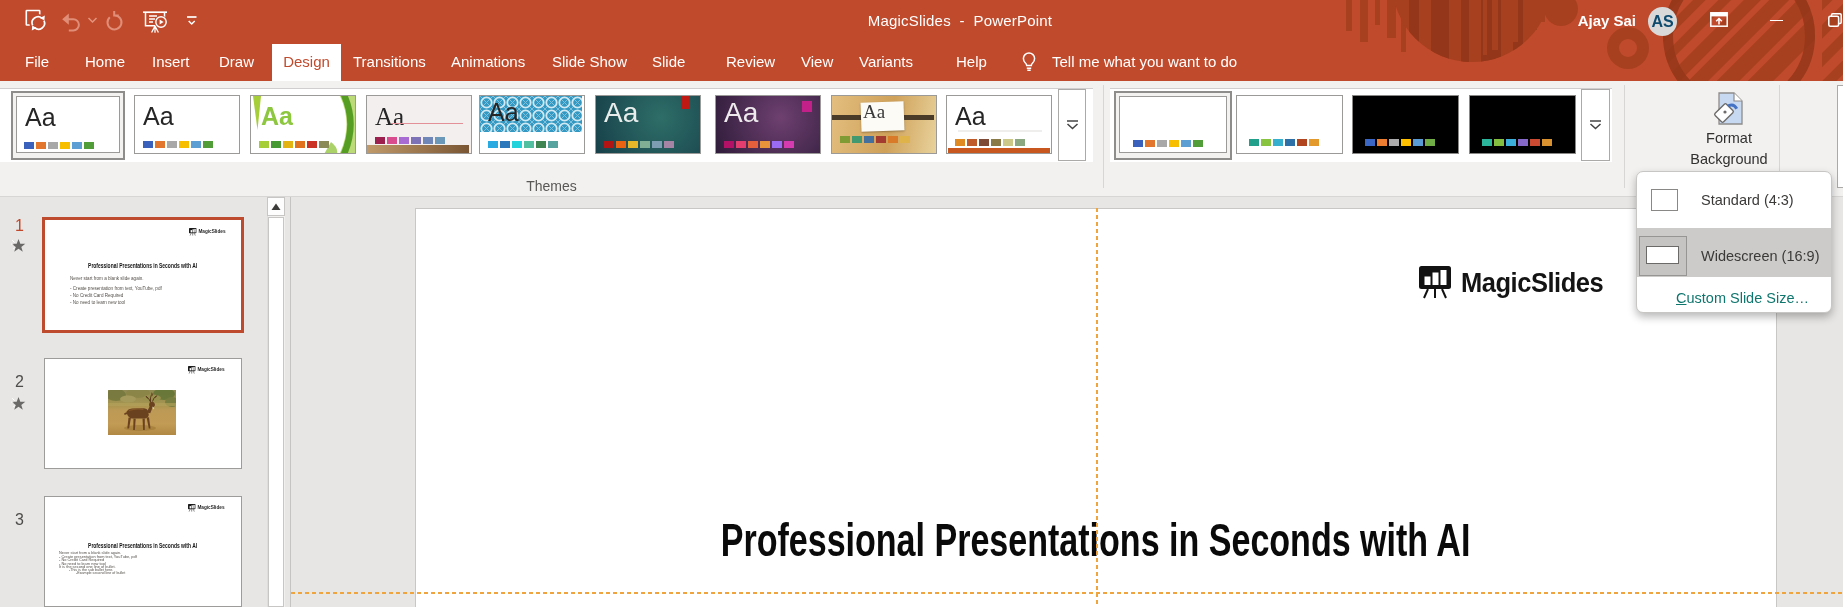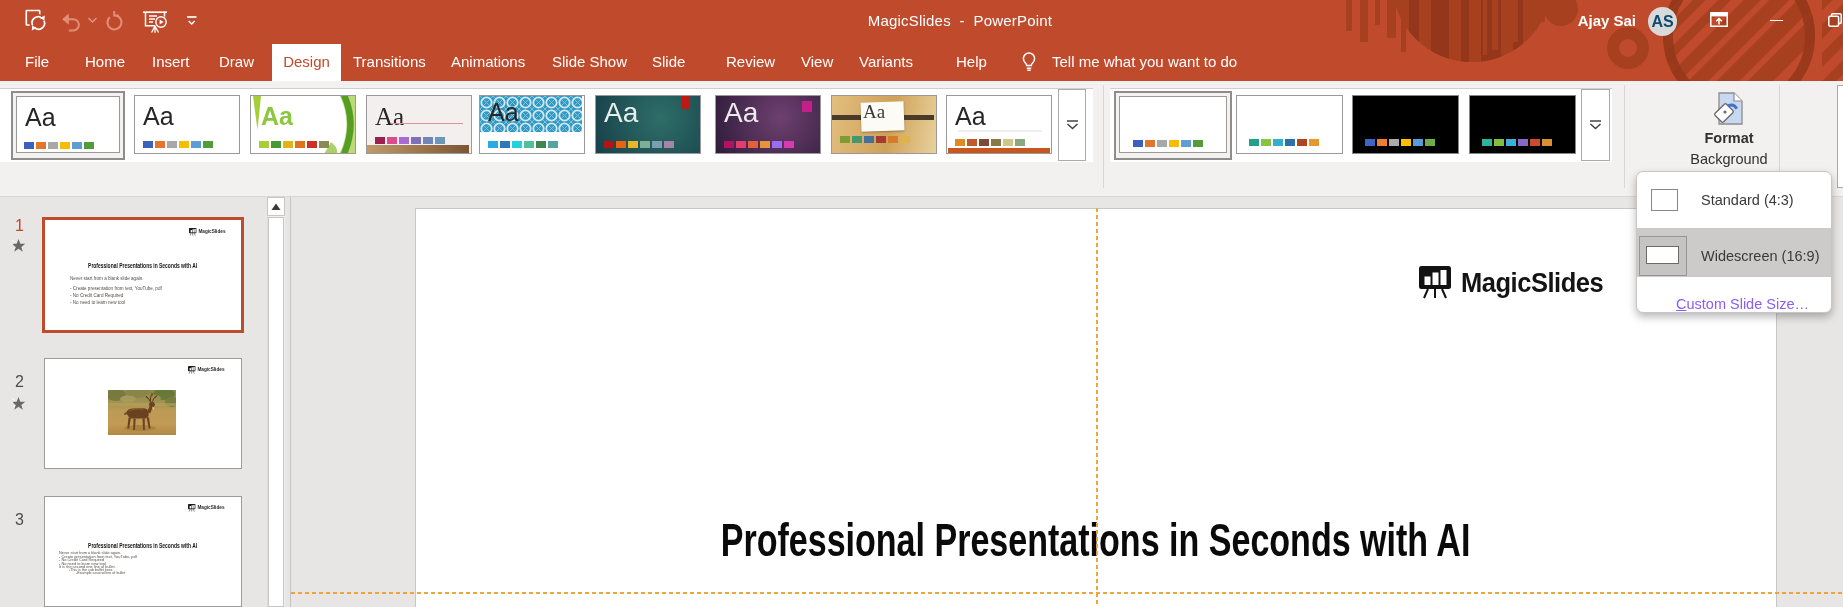--- a/index.html
+++ b/index.html
@@ -292,20 +292,21 @@
     </div>
 
     <div class="morebtn" style="left:1058px;">
       <svg class="abs" style="left:6px;top:30px" width="16" height="12" viewBox="0 0 16 12">
         <path d="M2 1 h11" stroke="#444" stroke-width="1.5"></path>
         <path d="M2.5 4 l5 4.6 l5 -4.6" fill="none" stroke="#444" stroke-width="1.5"></path>
       </svg>
     </div>
 
     <div class="vdiv" style="left:1103px;"></div>
+    <div class="grplabel" style="left:0;width:1103px;text-align:center;">Themes</div>
 
     <div class="abs" style="left:1114px;top:10px;width:118px;height:69px;background:#F3F2F1;border:2px solid #8F8D8B"></div>
 
     <div class="tile" style="left:1119px;top:15px;height:57px;width:108px;">
       <div class="sq" style="left:13px;top:43px;background:#3A62BC"></div>
         <div class="sq" style="left:25px;top:43px;background:#E2762C"></div>
       <div class="sq" style="left:37px;top:43px;background:#A8A8A8"></div>
         <div class="sq" style="left:49px;top:43px;background:#F7BE00"></div>
       <div class="sq" style="left:61px;top:43px;background:#5D9FD3"></div>
         <div class="sq" style="left:73px;top:43px;background:#519E38"></div>
@@ -351,21 +352,21 @@
     <div class="abs" style="left:1689px;top:3px;width:80px;height:88px;">
       <svg class="abs" style="left:22px;top:7px" width="36" height="36" viewBox="0 0 36 36">
         <path d="M8 2 L23 2 L31 10 L31 33 L8 33 Z" fill="#C7D9F0" stroke="#8E8C8A" stroke-width="1.3"></path>
         <path d="M23 2 L23 10 L31 10" fill="#fff" stroke="#8E8C8A" stroke-width="1.2"></path>
         <g transform="rotate(-45 13 22)">
           <rect x="5" y="16" width="16" height="12" rx="1.5" fill="#fff" stroke="#6E6C6A" stroke-width="1.4"></rect>
           <path d="M21 20 q6 2 4 8" fill="none" stroke="#4472C4" stroke-width="3"></path>
         </g>
         <circle cx="14" cy="21" r="1.6" fill="#6E6C6A"></circle>
       </svg>
-      <div class="abs" style="left:0;top:46px;width:80px;text-align:center;font-size:14.5px;color:#323130;font-weight:bold;">Format</div>
+      <div class="abs" style="left:0;top:46px;width:80px;text-align:center;font-size:14.5px;color:#323130;">Format</div>
       <div class="abs" style="left:0;top:67px;width:80px;text-align:center;font-size:14.5px;color:#323130;">Background</div>
     </div>
 
     <div class="vdiv" style="left:1779px;"></div>
     <div class="abs" style="left:1837px;top:4px;width:6px;height:103px;background:#fff;border:1px solid #ACAAA8;border-right:none"></div>
   </div>
 
   <div id="editor">
 
     <div class="abs" style="left:15px;top:20px;font-size:16px;color:#C1472A;">1</div>
@@ -502,16 +503,16 @@
     <div class="abs" style="left:291px;top:395px;width:1552px;height:2px;background:repeating-linear-gradient(90deg,#EFA43E 0,#EFA43E 4px,rgba(0,0,0,0) 4px,rgba(0,0,0,0) 7px);"></div>
   </div>
 
   <div id="menu">
     <div class="abs" style="left:14px;top:17px;width:27px;height:22px;background:#fff;border:1px solid #8A8886"></div>
     <div class="abs" style="left:64px;top:20px;font-size:14.5px;color:#3B3A39">Standard (4:3)</div>
     <div class="abs" style="left:0px;top:56px;width:194px;height:49px;background:#CDCBC9"></div>
     <div class="abs" style="left:2px;top:64px;width:48px;height:40px;background:#C6C4C2;border:1px solid #979593"></div>
     <div class="abs" style="left:9px;top:74px;width:33px;height:18px;background:#fff;border:1px solid #6B6A68"></div>
     <div class="abs" style="left:64px;top:76px;font-size:14.5px;color:#3B3A39">Widescreen (16:9)</div>
-    <div class="abs" style="left:39px;top:124px;font-size:14.5px;color:#8b5cf6"><span style="text-decoration:underline">C</span>ustom Slide Size…</div>
+    <div class="abs" style="left:39px;top:118px;font-size:14.5px;color:#0f766e"><span style="text-decoration:underline">C</span>ustom Slide Size…</div>
   </div>
 
 </div>
 
 </body></html>

